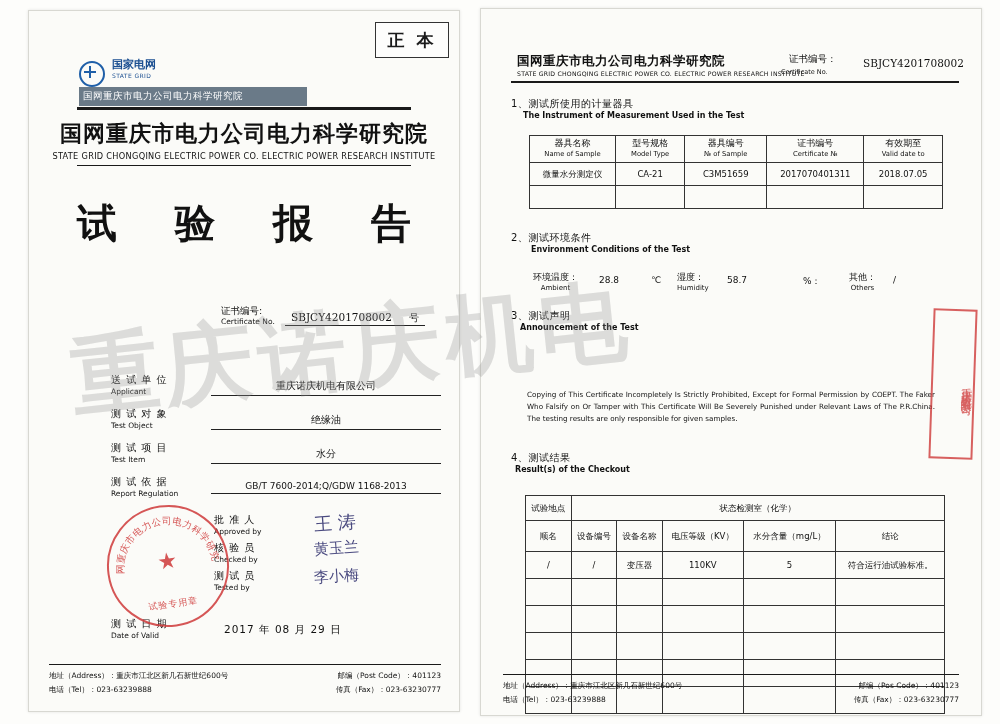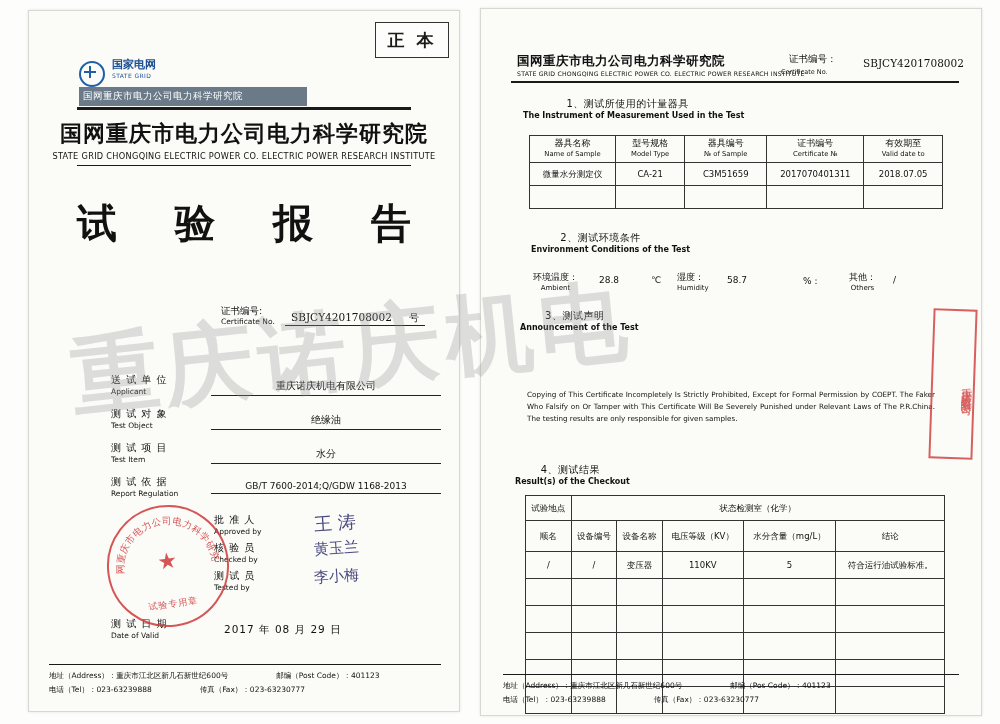--- a/index.html
+++ b/index.html
@@ -101,21 +101,21 @@
   .sig{
     position:absolute;left:285px;font-size:18px;color:#2a2a6a;
     font-family:"DejaVu Serif","Liberation Serif",serif;
     transform:rotate(-4deg);opacity:.85;
   }
   .date-label{position:absolute;left:82px;top:606px;font-size:9px;}
   .date-label .cn{font-size:10px;letter-spacing:1px;}
   .date-label .en{font-size:7.5px;}
   .date-val{position:absolute;left:195px;top:612px;font-size:10.5px;letter-spacing:1px;}
   .footer-line{position:absolute;left:20px;width:392px;height:1px;background:#1a1a1a;}
-  .foot-row{position:absolute;left:20px;width:392px;font-size:7.5px;display:flex;gap:48px;}
+  .foot-row{position:absolute;left:20px;width:392px;font-size:7.5px;display:flex;justify-content:space-between;gap:48px;}
   
   .seal{
     position:absolute;left:78px;top:494px;width:118px;height:118px;
     border:2.2px solid #cf3a3a;border-radius:50%;
     opacity:.85;
     transform:rotate(-8deg);
   }
   .seal .star{
     position:absolute;left:50%;top:46%;transform:translate(-50%,-50%);
     color:#cf3a3a;font-size:22px;
@@ -137,21 +137,21 @@
     z-index:5;
     font-family:"DejaVu Sans","Liberation Sans",sans-serif;
   }
   
   .r-title-cn{position:absolute;left:36px;top:44px;font-size:12.5px;font-weight:bold;letter-spacing:.5px;}
   .r-title-en{position:absolute;left:36px;top:61px;font-size:6.2px;letter-spacing:.2px;}
   .r-cert-cn{position:absolute;left:308px;top:44px;font-size:9.5px;}
   .r-cert-en{position:absolute;left:300px;top:59px;font-size:6.5px;}
   .r-cert-val{position:absolute;left:382px;top:48px;font-size:10.5px;font-family:"DejaVu Serif","Liberation Serif",serif;}
   .r-rule{position:absolute;left:30px;top:72px;width:448px;height:1.6px;background:#1a1a1a;}
-  .sec{position:absolute;font-size:10px;text-align:center;}
+  .sec{position:absolute;font-size:10px;}
   .sec .cn{font-size:10px;letter-spacing:.5px;}
   .sec .en{font-size:8px;font-weight:bold;}
   table.grid{
     position:absolute;border-collapse:collapse;
   }
   table.grid td{
     border:1px solid #333;
     text-align:center;vertical-align:middle;
     font-size:8.5px;padding:2px 1px;
     line-height:11px;
@@ -366,21 +366,21 @@
       <div class="tiny">Others</div>
     </div>
     <div class="env u" style="left:412px;top:266px;width:50px">/</div>
 
     <div class="sec" style="left:30px;top:300px">
       <span class="cn">3、</span><span class="cn">测试声明</span>
       <div class="en" style="margin-left:9px">Announcement of the Test</div>
     </div>
     <div class="decl-en" style="left:46px;top:380px;width:408px">Copying of This Certificate Incompletely Is Strictly Prohibited, Except for Formal Permission by COEPT. The Faker Who Falsify on Or Tamper with This Certificate Will Be Severely Punished under Relevant Laws of The P.R.China. The testing results are only responsible for given samples.</div>
 
-    <div class="sec" style="left:30px;top:454px">
+    <div class="sec" style="left:30px;top:442px">
       <span class="cn">4、</span><span class="cn">测试结果</span>
       <div class="en" style="margin-left:4px">Result(s) of the Checkout</div>
     </div>
 
     <table class="grid" style="left:44px;top:486px;width:420px">
       <tbody>
       <tr>
         <td style="height:20px">试验地点</td>
         <td colspan="5">状态检测室（化学）</td>
       </tr>

